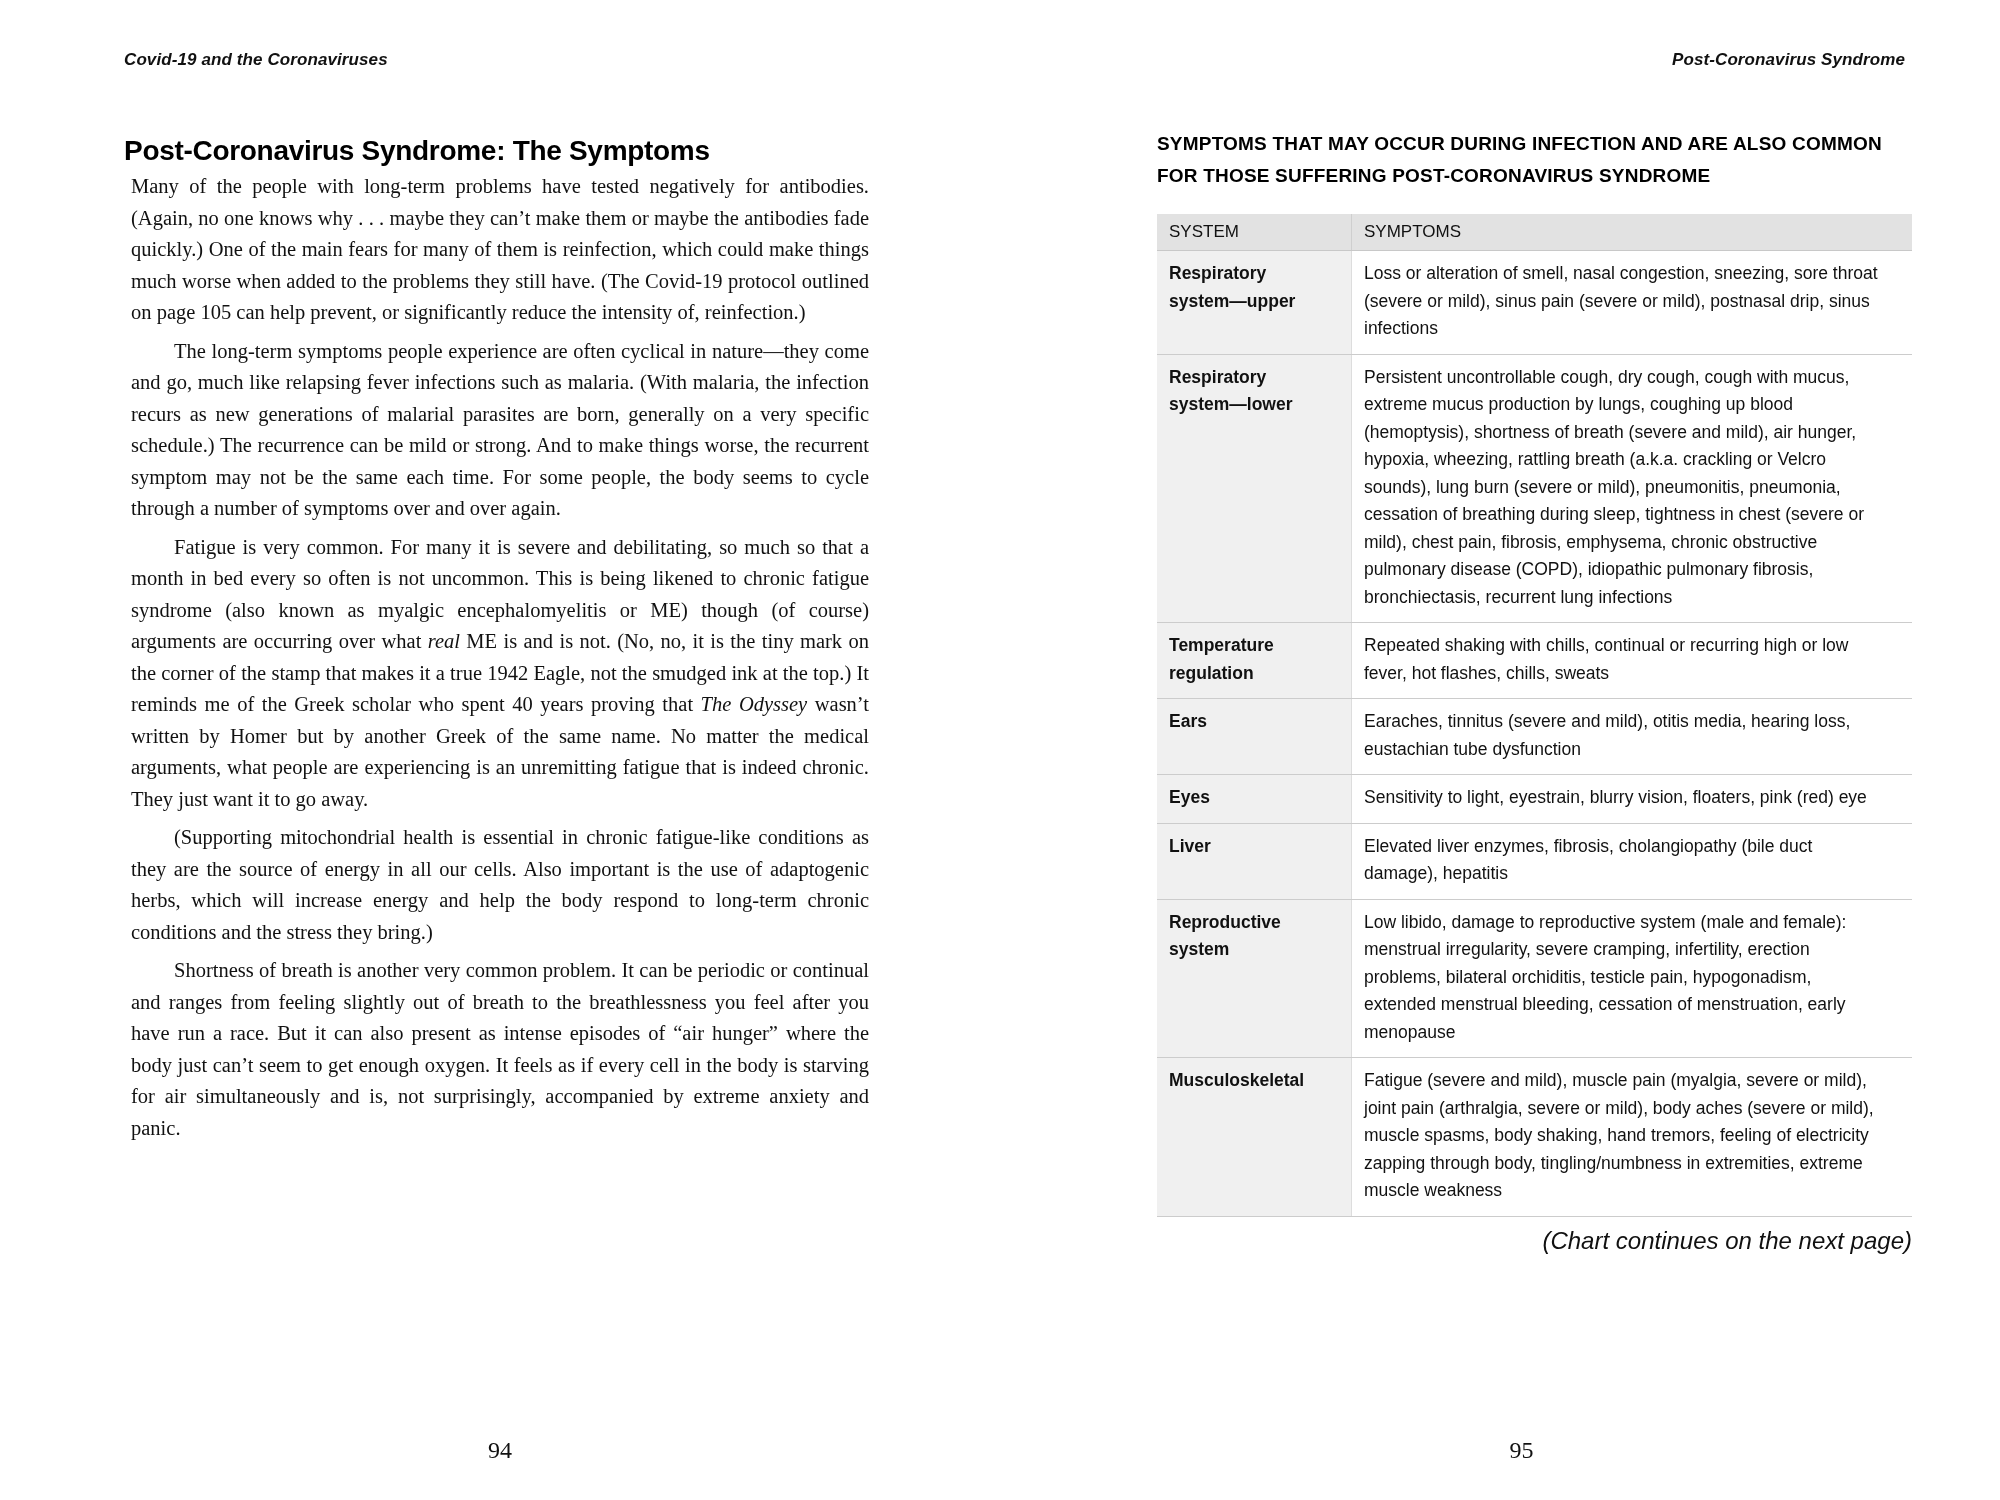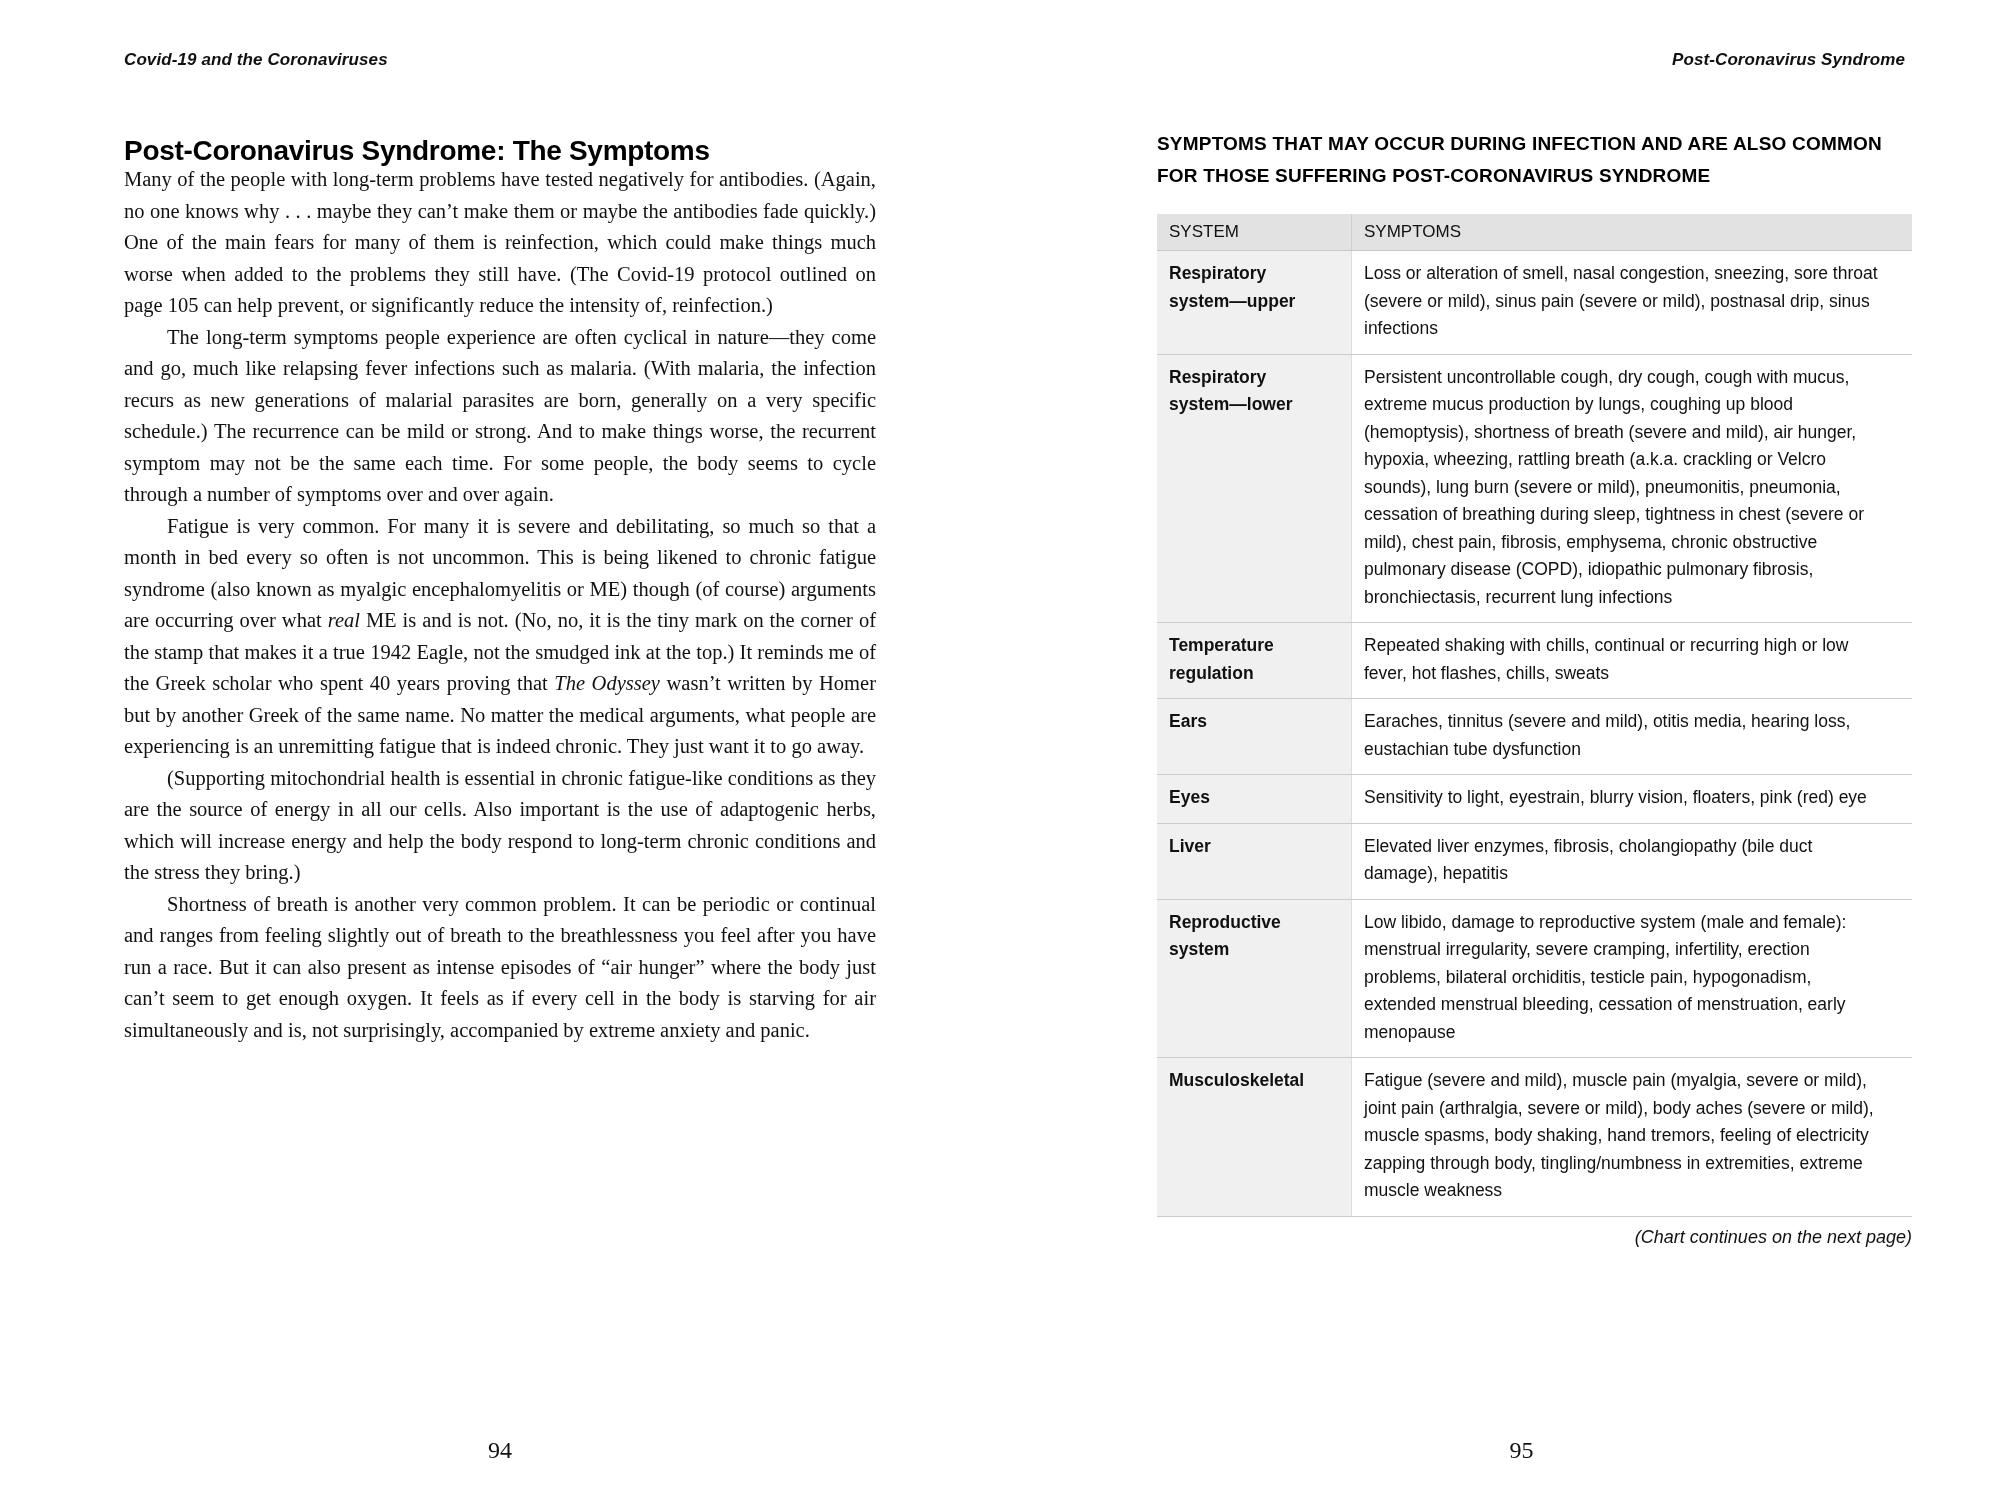--- a/index.html
+++ b/index.html
@@ -52,21 +52,21 @@
     position: absolute;
     left: 124px;
     top: 164px;
     width: 752px;
     font-family: "Liberation Serif", serif;
     font-size: 20.5px;
     line-height: 31.5px;
     color: #111111;
     text-align: justify;
   }
-  .body-para { margin: 0; }
+  .body-para { margin: 7px; }
   .body-para.indent { text-indent: 2.1em; }
   .italic { font-style: italic; }
 
   .page-number {
     position: absolute;
     bottom: 36px;
     font-family: "Liberation Serif", serif;
     font-size: 24px;
     color: #111111;
     text-align: center;
@@ -118,21 +118,21 @@
     background: #f0f0f0;
     border-right: 1px solid #dddddd;
   }
   th.system-head { width: 158px; border-right: 1px solid #cfcfcf; }
   td.symptoms-cell { background: #ffffff; }
 
   .continuation-note {
     margin-top: 10px;
     font-family: "Liberation Sans", sans-serif;
     font-style: italic;
-    font-size: 18px;
+    font-size: 24px;
     color: #111111;
     text-align: right;
   }
 </style>
 </head>
 <body>
 
 <div class="spread">
 
   <div class="page page-left">

